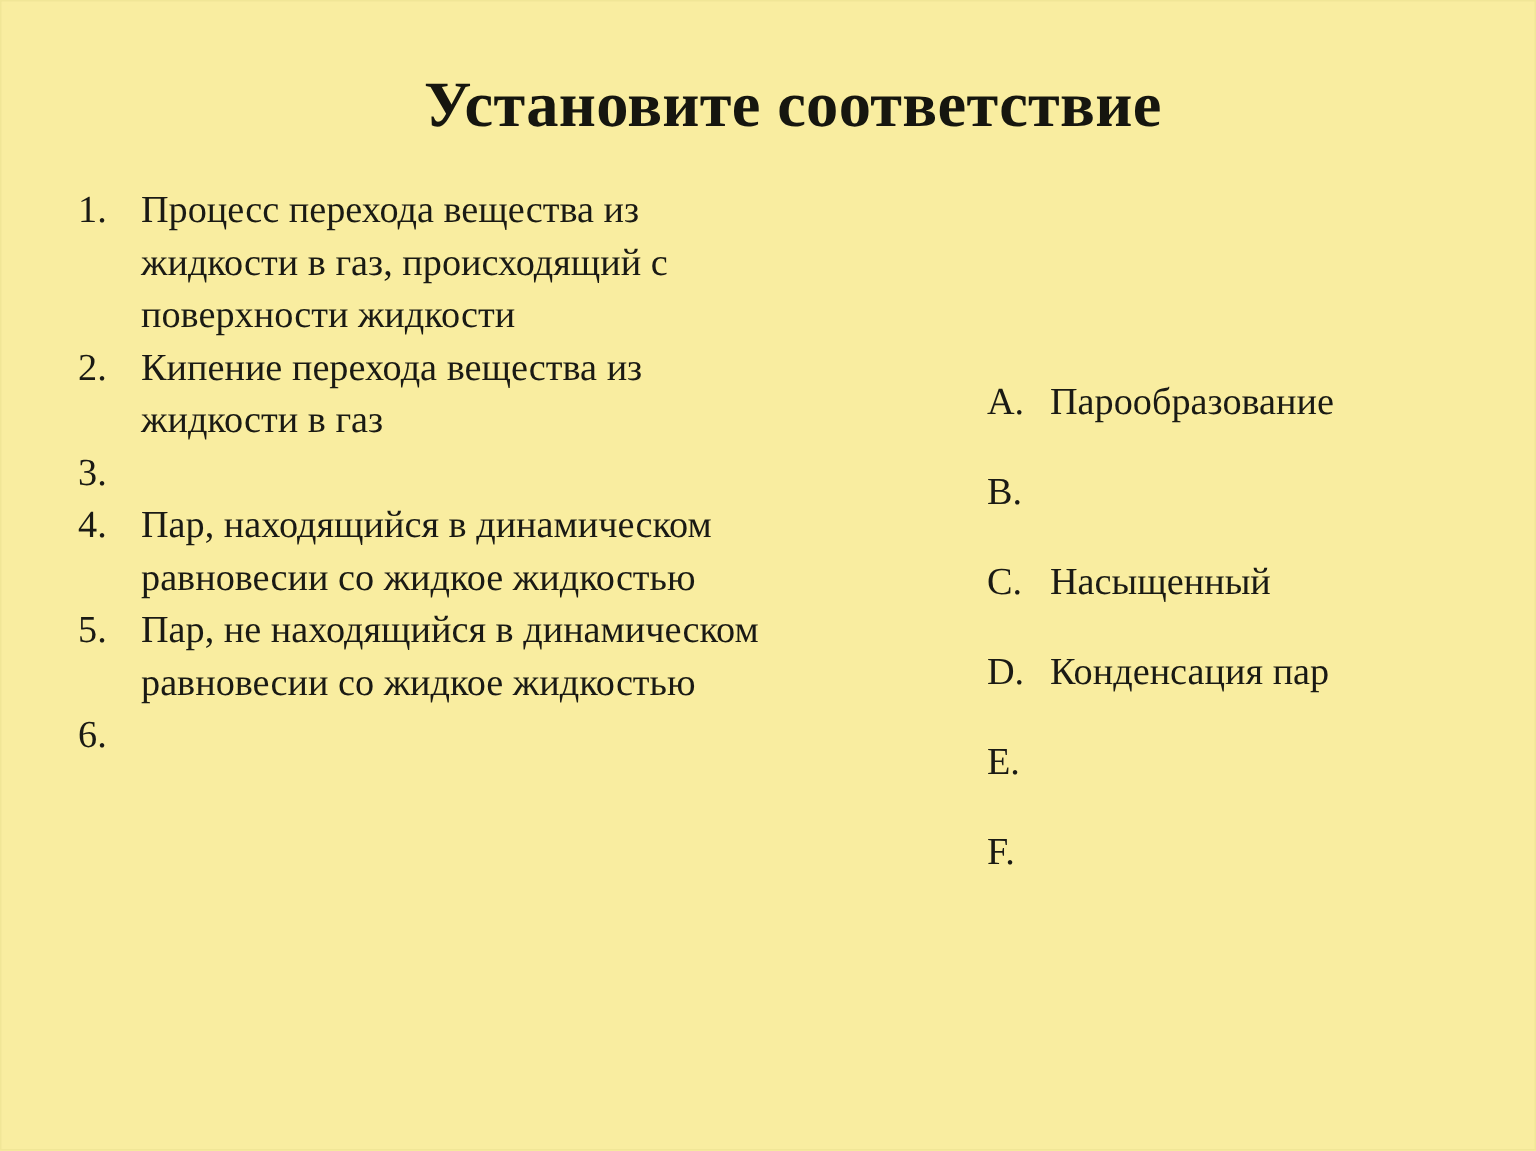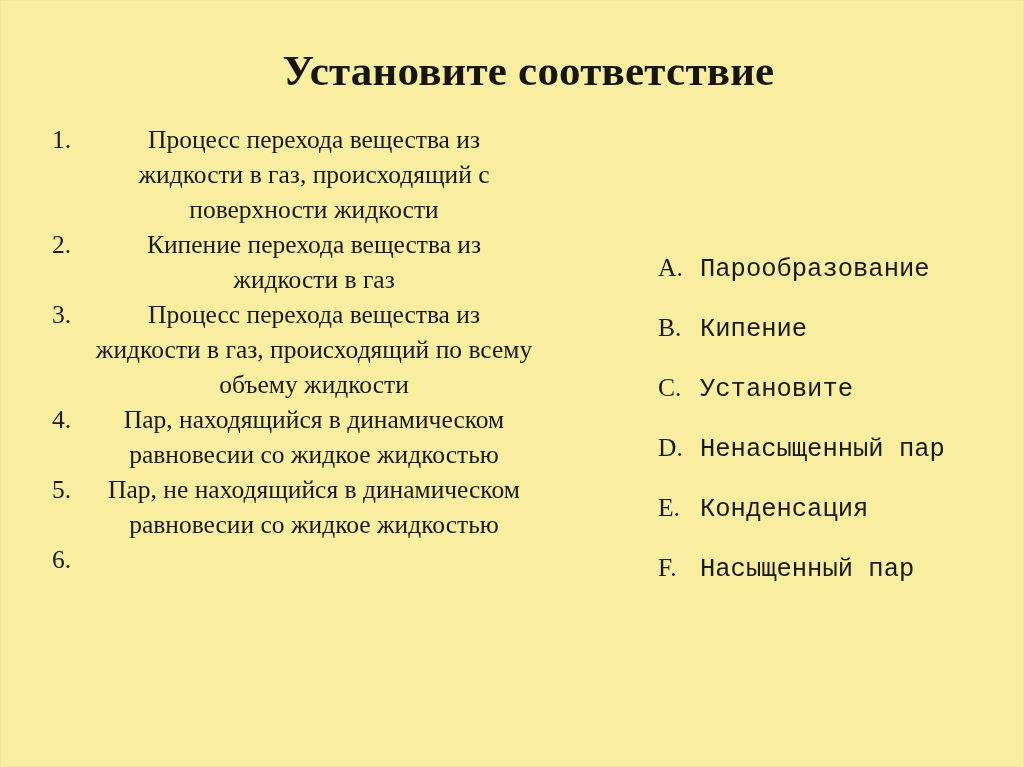--- a/index.html
+++ b/index.html
@@ -52,21 +52,20 @@
   }
   .stmt-num {
     flex: 0 0 46px;
     text-align: left;
     padding-left: 4px;
     box-sizing: border-box;
   }
   .stmt-text {
     flex: 1 1 auto;
     max-width: 440px;
-    text-align: center;
   }
 
   
   .right-col {
     position: absolute;
     left: 658px;
     top: 250px;
     width: 350px;
   }
   .ans {
@@ -75,21 +74,20 @@
     font-size: 25.5px;
     line-height: 35px;
     height: 60px;
   }
   .ans-letter {
     flex: 0 0 42px;
   }
   .ans-text {
     flex: 1 1 auto;
     white-space: nowrap;
-    font-family: Liberation Mono, monospace;
   }
 </style>
 </head>
 <body>
 
 <div class="slide">
 
   <div class="slide-title">Установите соответствие</div>
 
   <div class="left-col">
@@ -99,21 +97,20 @@
       <span class="stmt-text">Процесс перехода вещества из жидкости в газ, происходящий с поверхности жидкости</span>
     </div>
 
     <div class="stmt">
       <span class="stmt-num">2.</span>
       <span class="stmt-text">Кипение перехода вещества из жидкости в газ</span>
     </div>
 
     <div class="stmt">
       <span class="stmt-num">3.</span>
-      <span class="stmt-text">Процесс перехода вещества из жидкости в газ, происходящий по всему объему жидкости</span>
     </div>
 
     <div class="stmt">
       <span class="stmt-num">4.</span>
       <span class="stmt-text">Пар, находящийся в динамическом равновесии со жидкое жидкостью</span>
     </div>
 
     <div class="stmt">
       <span class="stmt-num">5.</span>
       <span class="stmt-text">Пар, не находящийся в динамическом равновесии со жидкое жидкостью</span>
@@ -127,38 +124,35 @@
 
   <div class="right-col">
 
     <div class="ans">
       <span class="ans-letter">A.</span>
       <span class="ans-text">Парообразование</span>
     </div>
 
     <div class="ans">
       <span class="ans-letter">B.</span>
-      <span class="ans-text">Кипение</span>
     </div>
 
     <div class="ans">
       <span class="ans-letter">C.</span>
-      <span class="ans-text">Установите</span>
+      <span class="ans-text">Насыщенный</span>
     </div>
 
     <div class="ans">
       <span class="ans-letter">D.</span>
-      <span class="ans-text">Ненасыщенный пар</span>
+      <span class="ans-text">Конденсация пар</span>
     </div>
 
     <div class="ans">
       <span class="ans-letter">E.</span>
-      <span class="ans-text">Конденсация</span>
     </div>
 
     <div class="ans">
       <span class="ans-letter">F.</span>
-      <span class="ans-text">Насыщенный пар</span>
     </div>
 
   </div>
 
 </div>
 
 </body></html>

